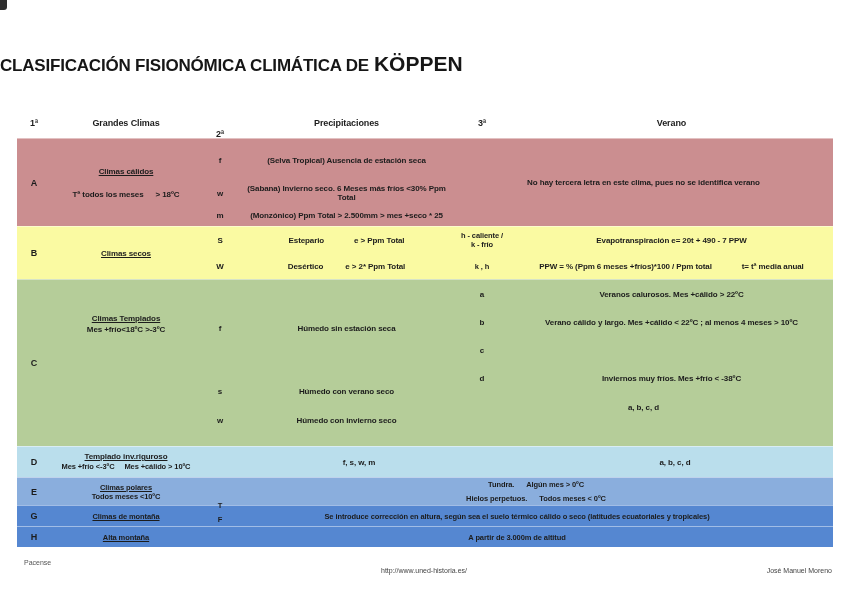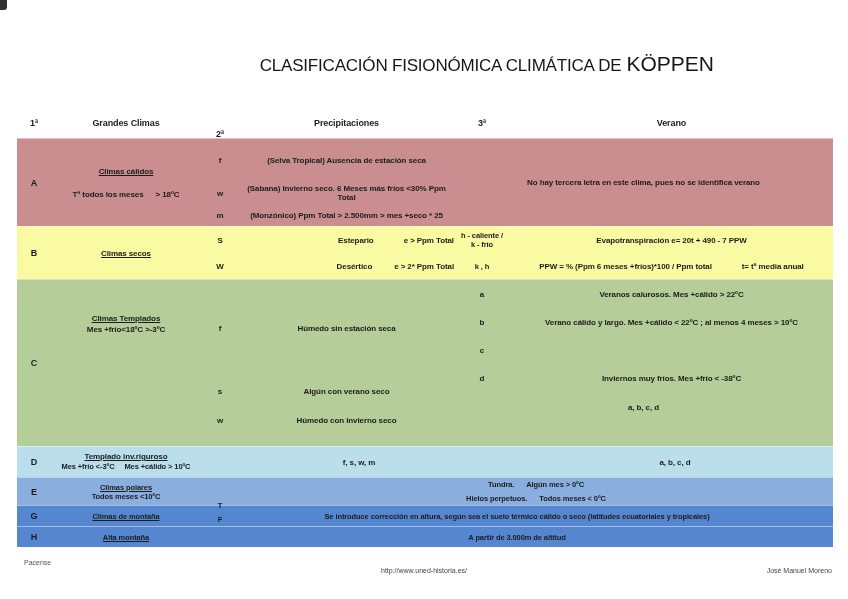--- a/index.html
+++ b/index.html
@@ -2,36 +2,36 @@
 <html><head>
 <meta charset="utf-8">
 <style>
   html,body { margin:0; padding:0; }
   body {
     width:848px; height:599px; background:#ffffff; position:relative;
     font-family:"Liberation Sans", sans-serif; color:#1c1c1c; overflow:hidden;
   }
   .corner-mark { position:absolute; left:0; top:0; width:7px; height:10px; background:#2f2f2f; border-radius:0 0 3px 0; }
 
-  .title { position:absolute; top:52px; left:0; width:714px; text-align:right;
-           font-weight:normal; font-size:17px; letter-spacing:-0.2px; color:#161616; }
+  .title { position:absolute; top:52px; left:0; width:714px; text-align:left;
+           font-weight:bold; font-size:17px; letter-spacing:-0.2px; color:#161616; }
   .title .emph { font-size:21px; margin-left:5px; letter-spacing:0; }
 
   .ktable { position:absolute; left:17px; top:108px; width:816px; font-size:8px; font-weight:bold; letter-spacing:-0.1px; }
   .thead { display:flex; height:30px; align-items:center; font-size:9px; }
   .thead > div { text-align:center; }
 
   .c1 { width:34px; } .c2 { width:150px; } .c3 { width:38px;margin-top:21px; }
   .c4 { width:215px; } .c5 { width:56px; } .c6 { flex:1; }
 
   .band { display:flex; border-top:1px solid rgba(255,255,255,0.45); }
   .cell { display:flex; flex-direction:column; justify-content:center; align-items:center; text-align:center; }
   .letter { font-size:9px; }
   .uname { text-decoration:underline; }
-  .gapline { display:flex; gap:12px; justify-content:flex-end; }
+  .gapline { display:flex; gap:12px; justify-content:center; }
 
   .subcol { width:253px; display:flex; flex-direction:column; }
   .subrow { display:flex; align-items:center; }
   .sc3 { width:38px; text-align:center; }
   .sc4 { flex:1; text-align:center; }
 
   .band-a { height:87px; }
   .band-a .c2 { gap:14px; }
   .band-b { height:52px; }
   .b-half { height:26px; display:flex; align-items:center; justify-content:center;text-align:right; }
@@ -145,21 +145,21 @@
       <div class="uname">Climas Templados</div>
       <div>Mes +frío&lt;18ºC &gt;-3ºC</div>
     </div>
     <div class="subcol">
       <div class="subrow" style="height:96px">
         <div class="sc3">f</div>
         <div class="sc4">Húmedo sin estación seca</div>
       </div>
       <div class="subrow" style="height:30px">
         <div class="sc3">s</div>
-        <div class="sc4">Algún con verano seco</div>
+        <div class="sc4">Húmedo con verano seco</div>
       </div>
       <div class="subrow" style="height:28px">
         <div class="sc3">w</div>
         <div class="sc4">Húmedo con invierno seco</div>
       </div>
     </div>
     <div class="c-right">
       <div class="c-third">
         <div class="tc5">a</div>
         <div class="tc6">Veranos calurosos. Mes +cálido &gt; 22ºC</div>

